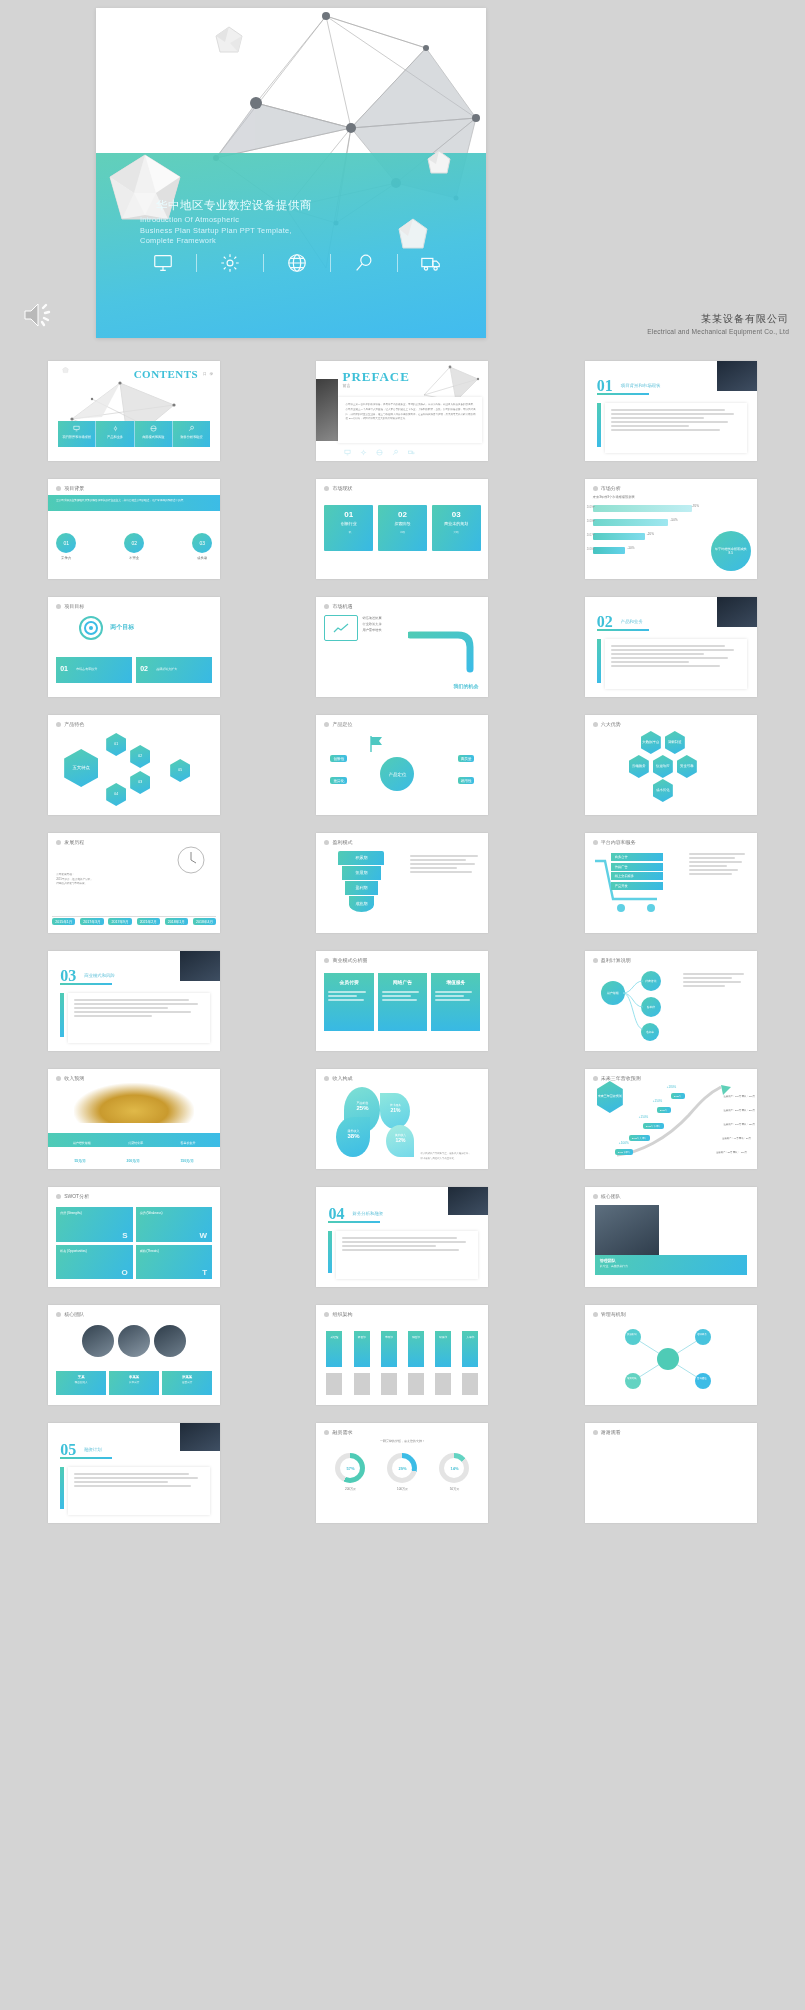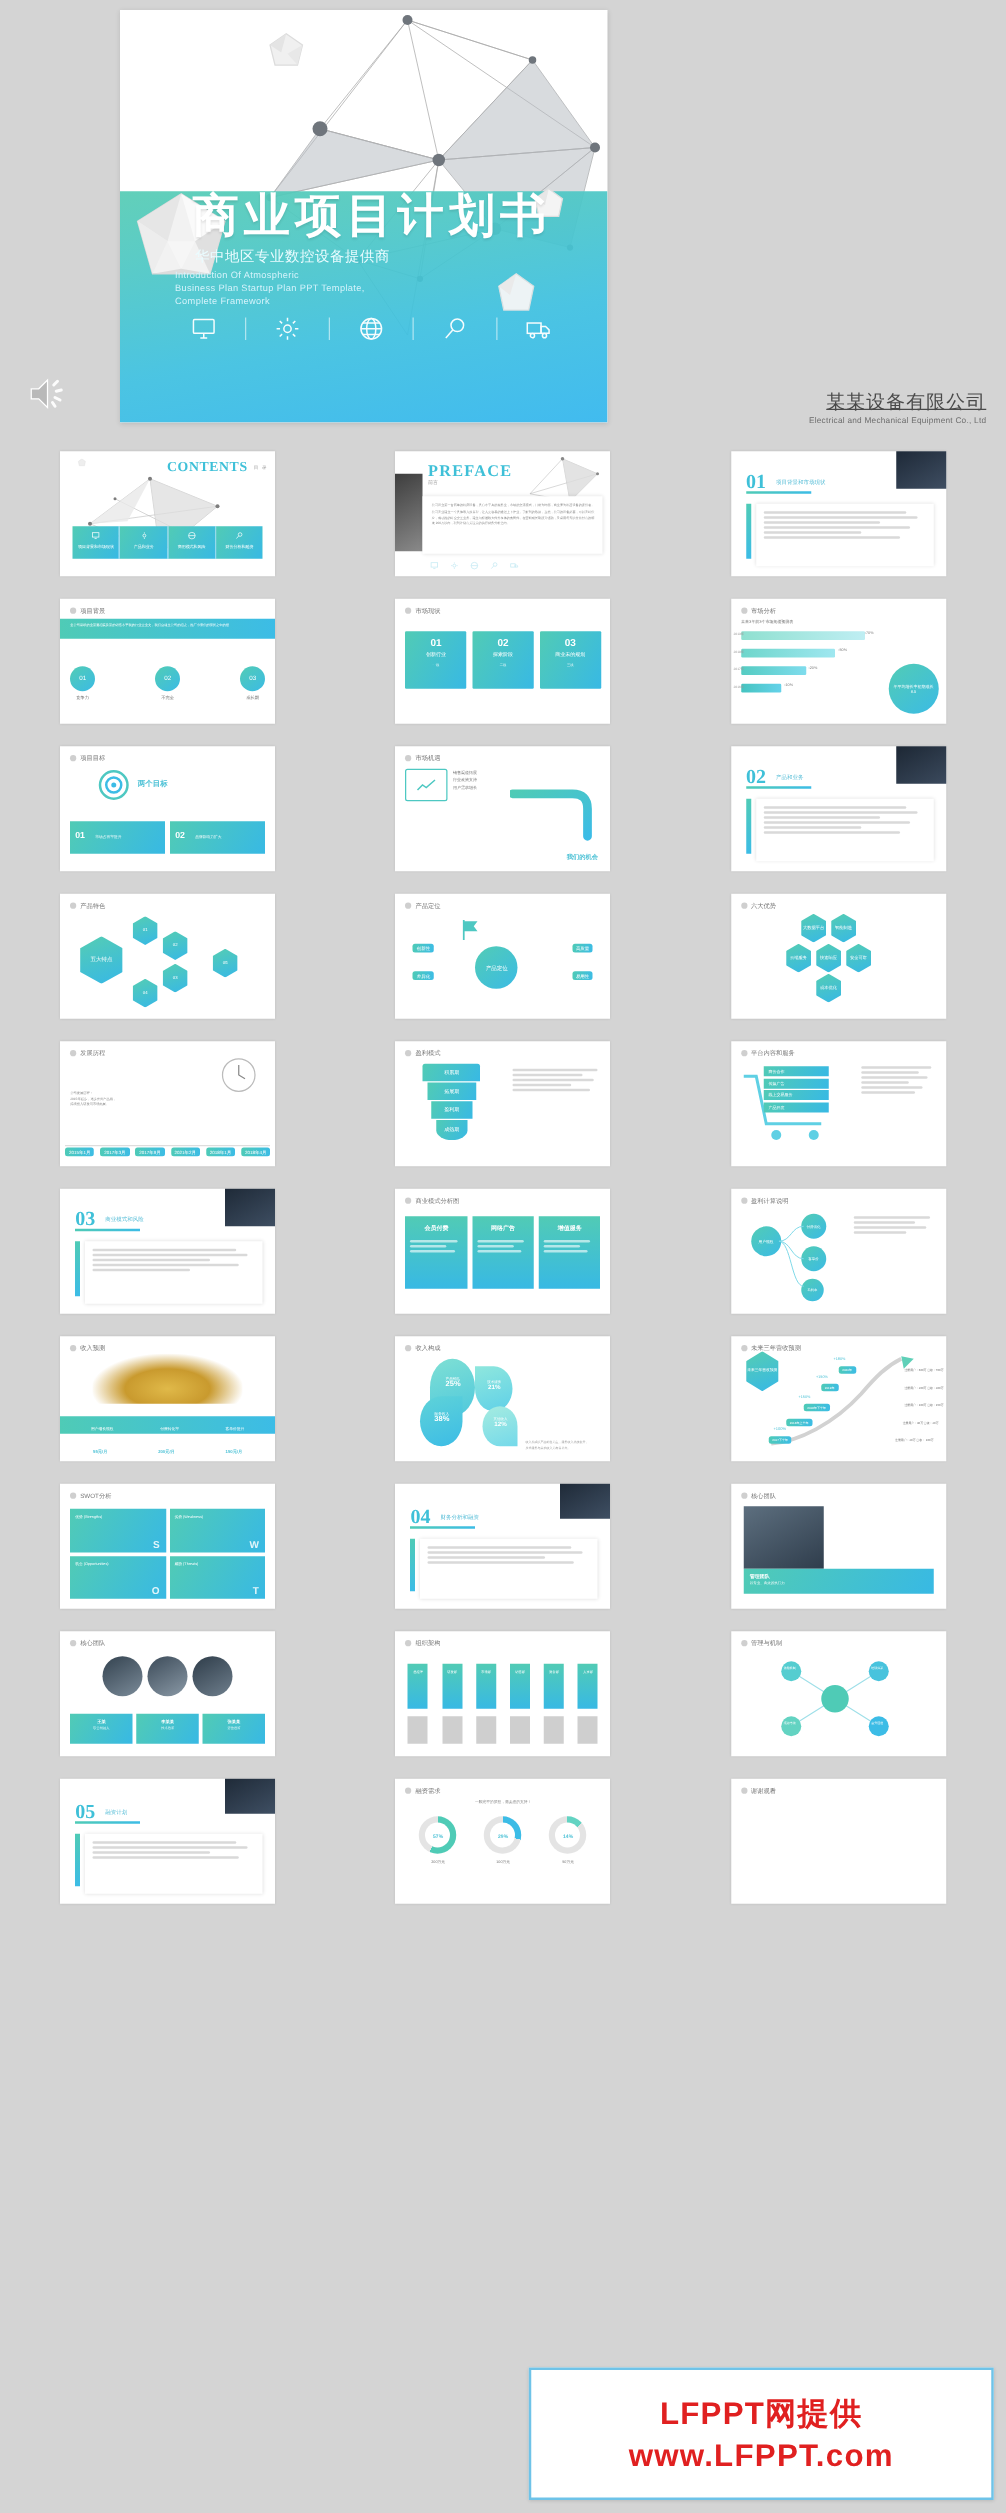--- a/index.html
+++ b/index.html
@@ -39,21 +39,21 @@
   }
   .hero-icons {
     position: absolute; left: 56px; top: 244px; width: 290px;
     display: flex; align-items: center; justify-content: space-between;
   }
   .hero-icons .ic { width: 22px; height: 22px; opacity: .95; }
   .hero-icons .sep { width: 1px; height: 18px; background: rgba(255,255,255,.55); }
   .hero-company {
     position: absolute; right: 16px; top: 312px; text-align: right;
   }
-  .hero-company .cn { font-size: 15px; color: #4a4a4a; letter-spacing: 1px; text-decoration: underline; }
+  .hero-company .cn { font-size: 10px; color: #4a4a4a; letter-spacing: 1px; }
   .hero-company .en { font-size: 6.6px; color: #6d6d6d; margin-top: 2px; letter-spacing: .2px; }
 
   .poly { position: absolute; }
   .speaker { position: absolute; left: 22px; top: 300px; width: 34px; height: 30px; }
 
   
   .grid {
     position: absolute; left: 0; top: 352px; width: 805px;
     display: grid; grid-template-columns: repeat(3, 1fr);
     gap: 0;
@@ -175,21 +175,20 @@
     </svg>
     <svg class="poly" style="left:330px; top:142px; width:26px; height:28px;" viewBox="0 0 26 28">
       <polygon points="13,1 24,9 21,23 5,23 2,9" fill="#f4f4f4" stroke="#dedede"></polygon>
       <polygon points="13,1 2,9 10,14" fill="#e7e7e7"></polygon>
     </svg>
     <svg class="poly" style="left:300px; top:210px; width:34px; height:36px;" viewBox="0 0 34 36">
       <polygon points="17,1 31,11 27,30 7,30 3,11" fill="#f6f6f6" stroke="#e2e2e2" opacity=".95"></polygon>
       <polygon points="17,1 3,11 12,18" fill="#eaeaea"></polygon>
     </svg>
 
-    <div class="hero-title">商业项目计划书</div>
     <div class="hero-sub">华中地区专业数控设备提供商</div>
     <div class="hero-en" style="white-space:pre-line">Introduction Of Atmospheric
 Business Plan Startup Plan PPT Template,
 Complete Framework</div>
 
     <div class="hero-icons">
       <svg class="ic" viewBox="0 0 24 24" fill="none" stroke="#fff" stroke-width="1.3">
         <rect x="3" y="4" width="18" height="12" rx="1"></rect>
           <path d="M9 20h6M12 16v4"></path>
       </svg>
@@ -969,18 +968,14 @@
       <div class="slide">
         <div class="hdr">
             <i class="dot"></i>
             <span>谢谢观看</span>
           </div>
       </div>
     </div>
 
   </div>
 
-  <div class="watermark">
-    <div class="l1">LFPPT网提供</div>
-    <div class="l2">www.LFPPT.com</div>
-  </div>
 
 </div>
 
 </body></html>

